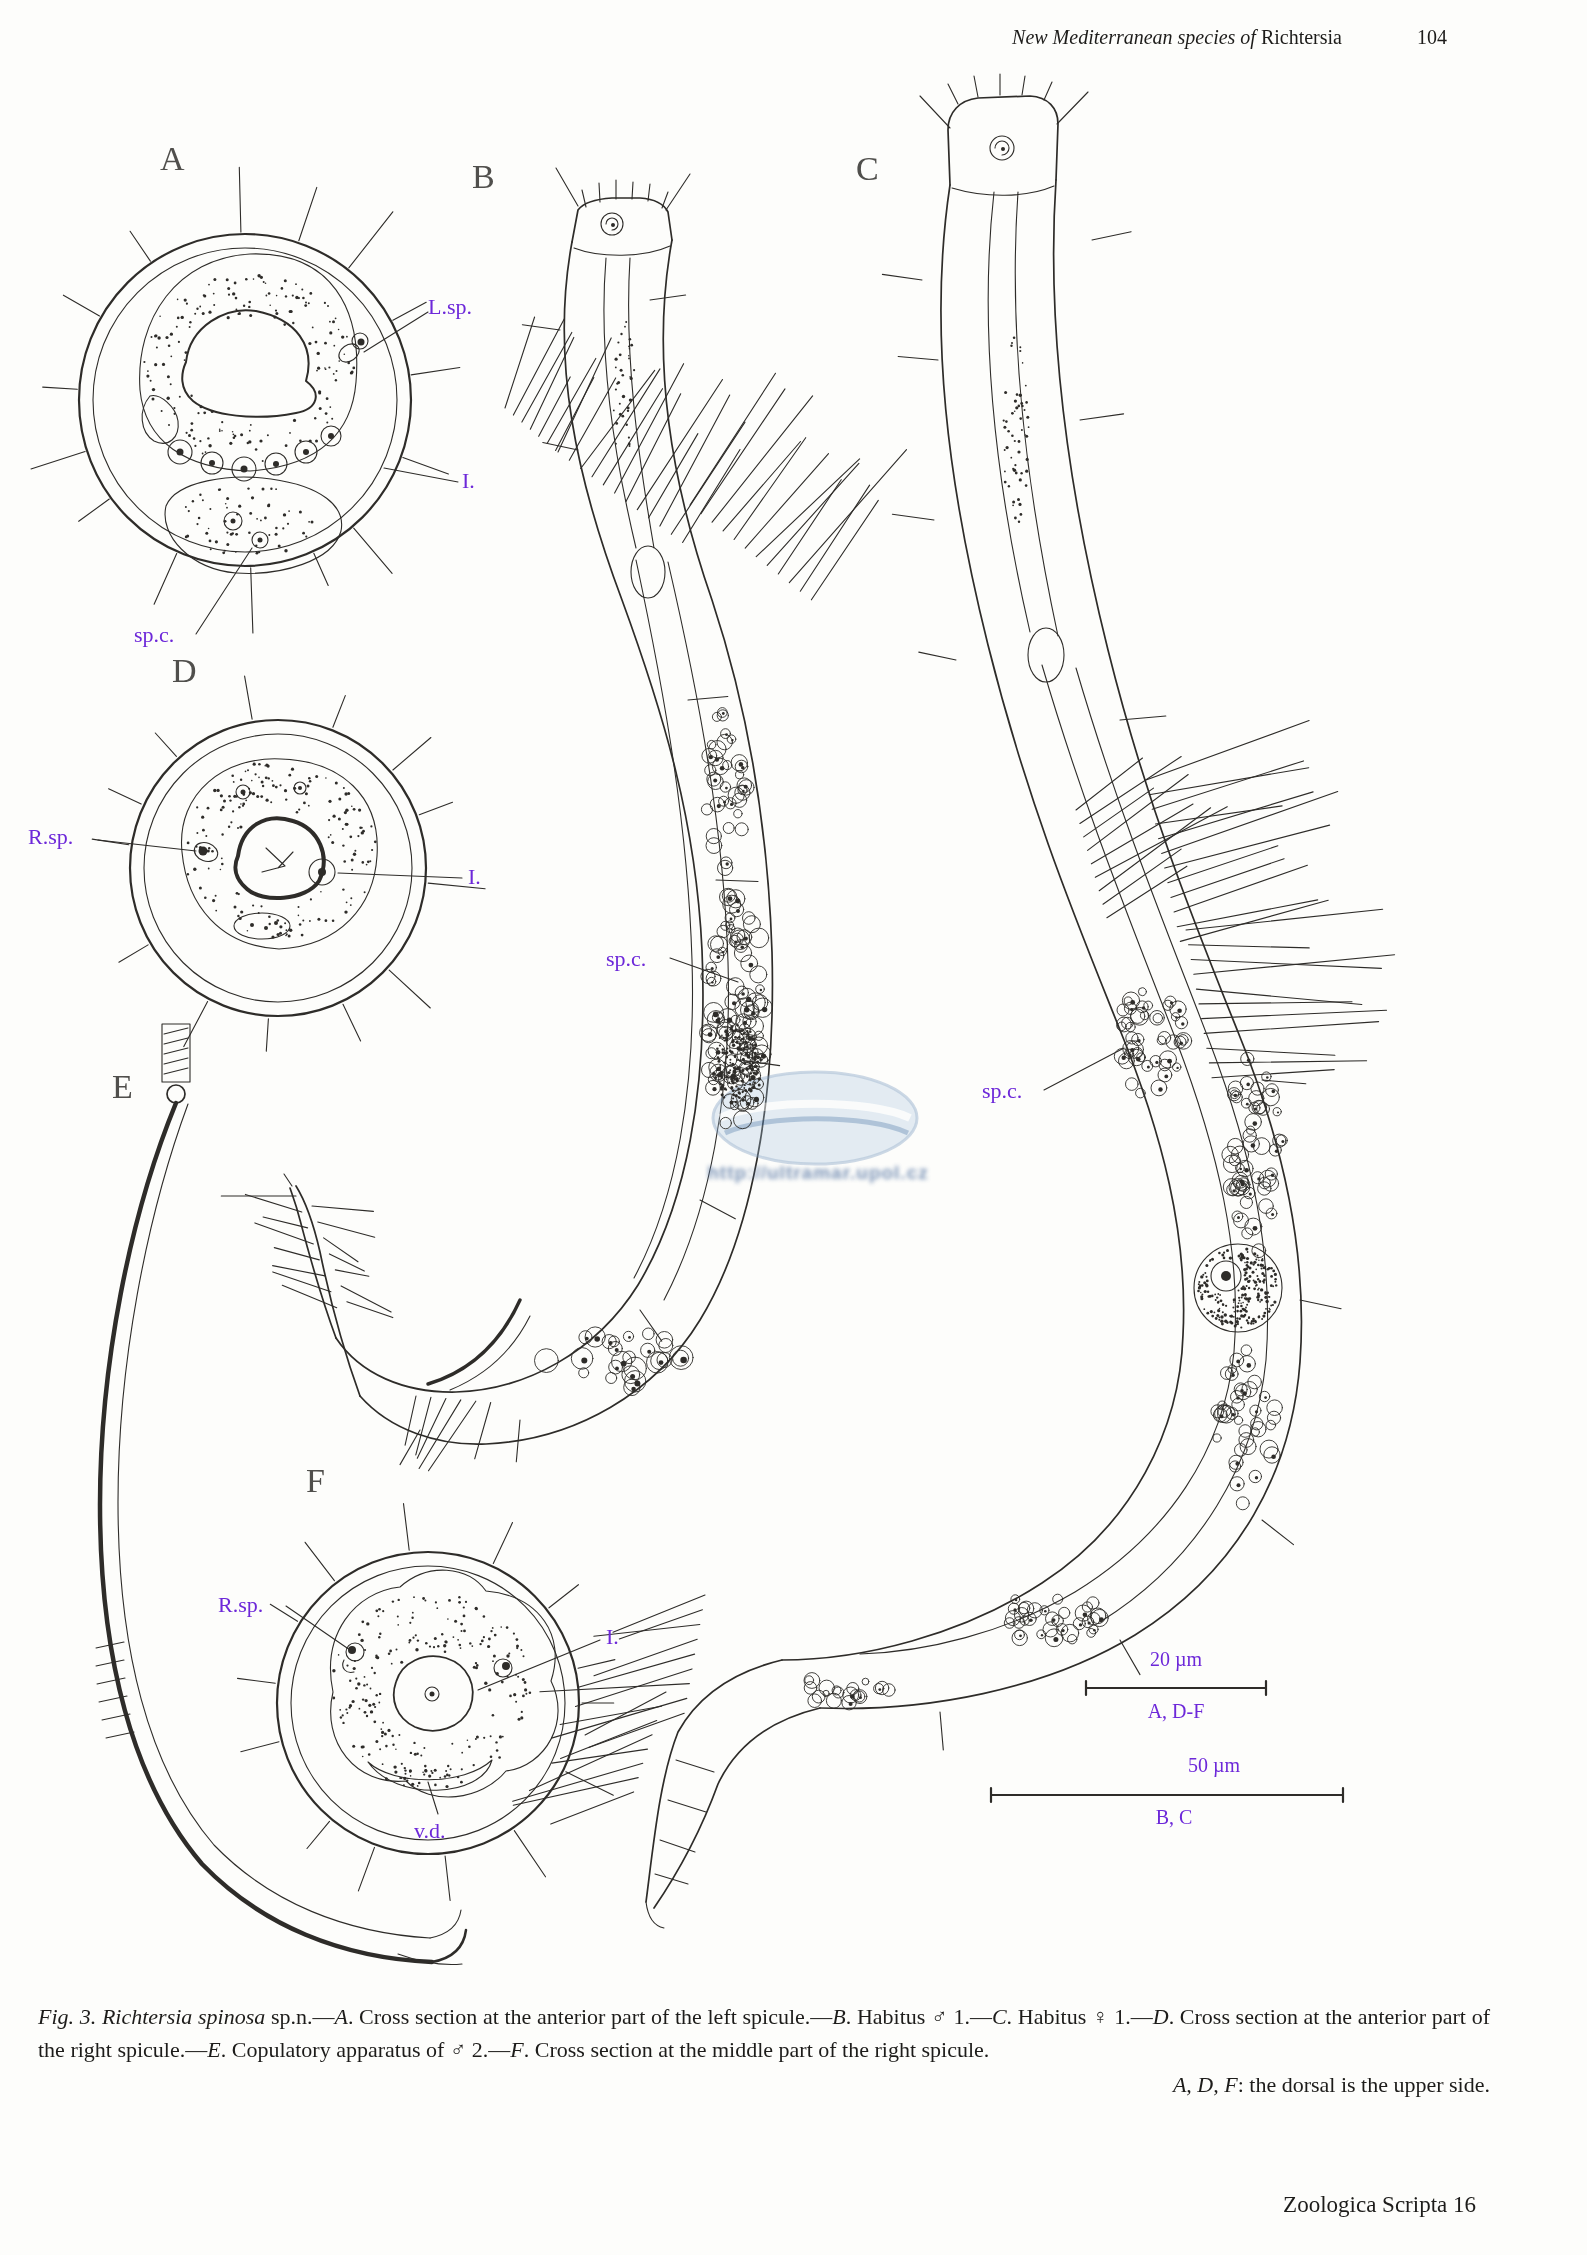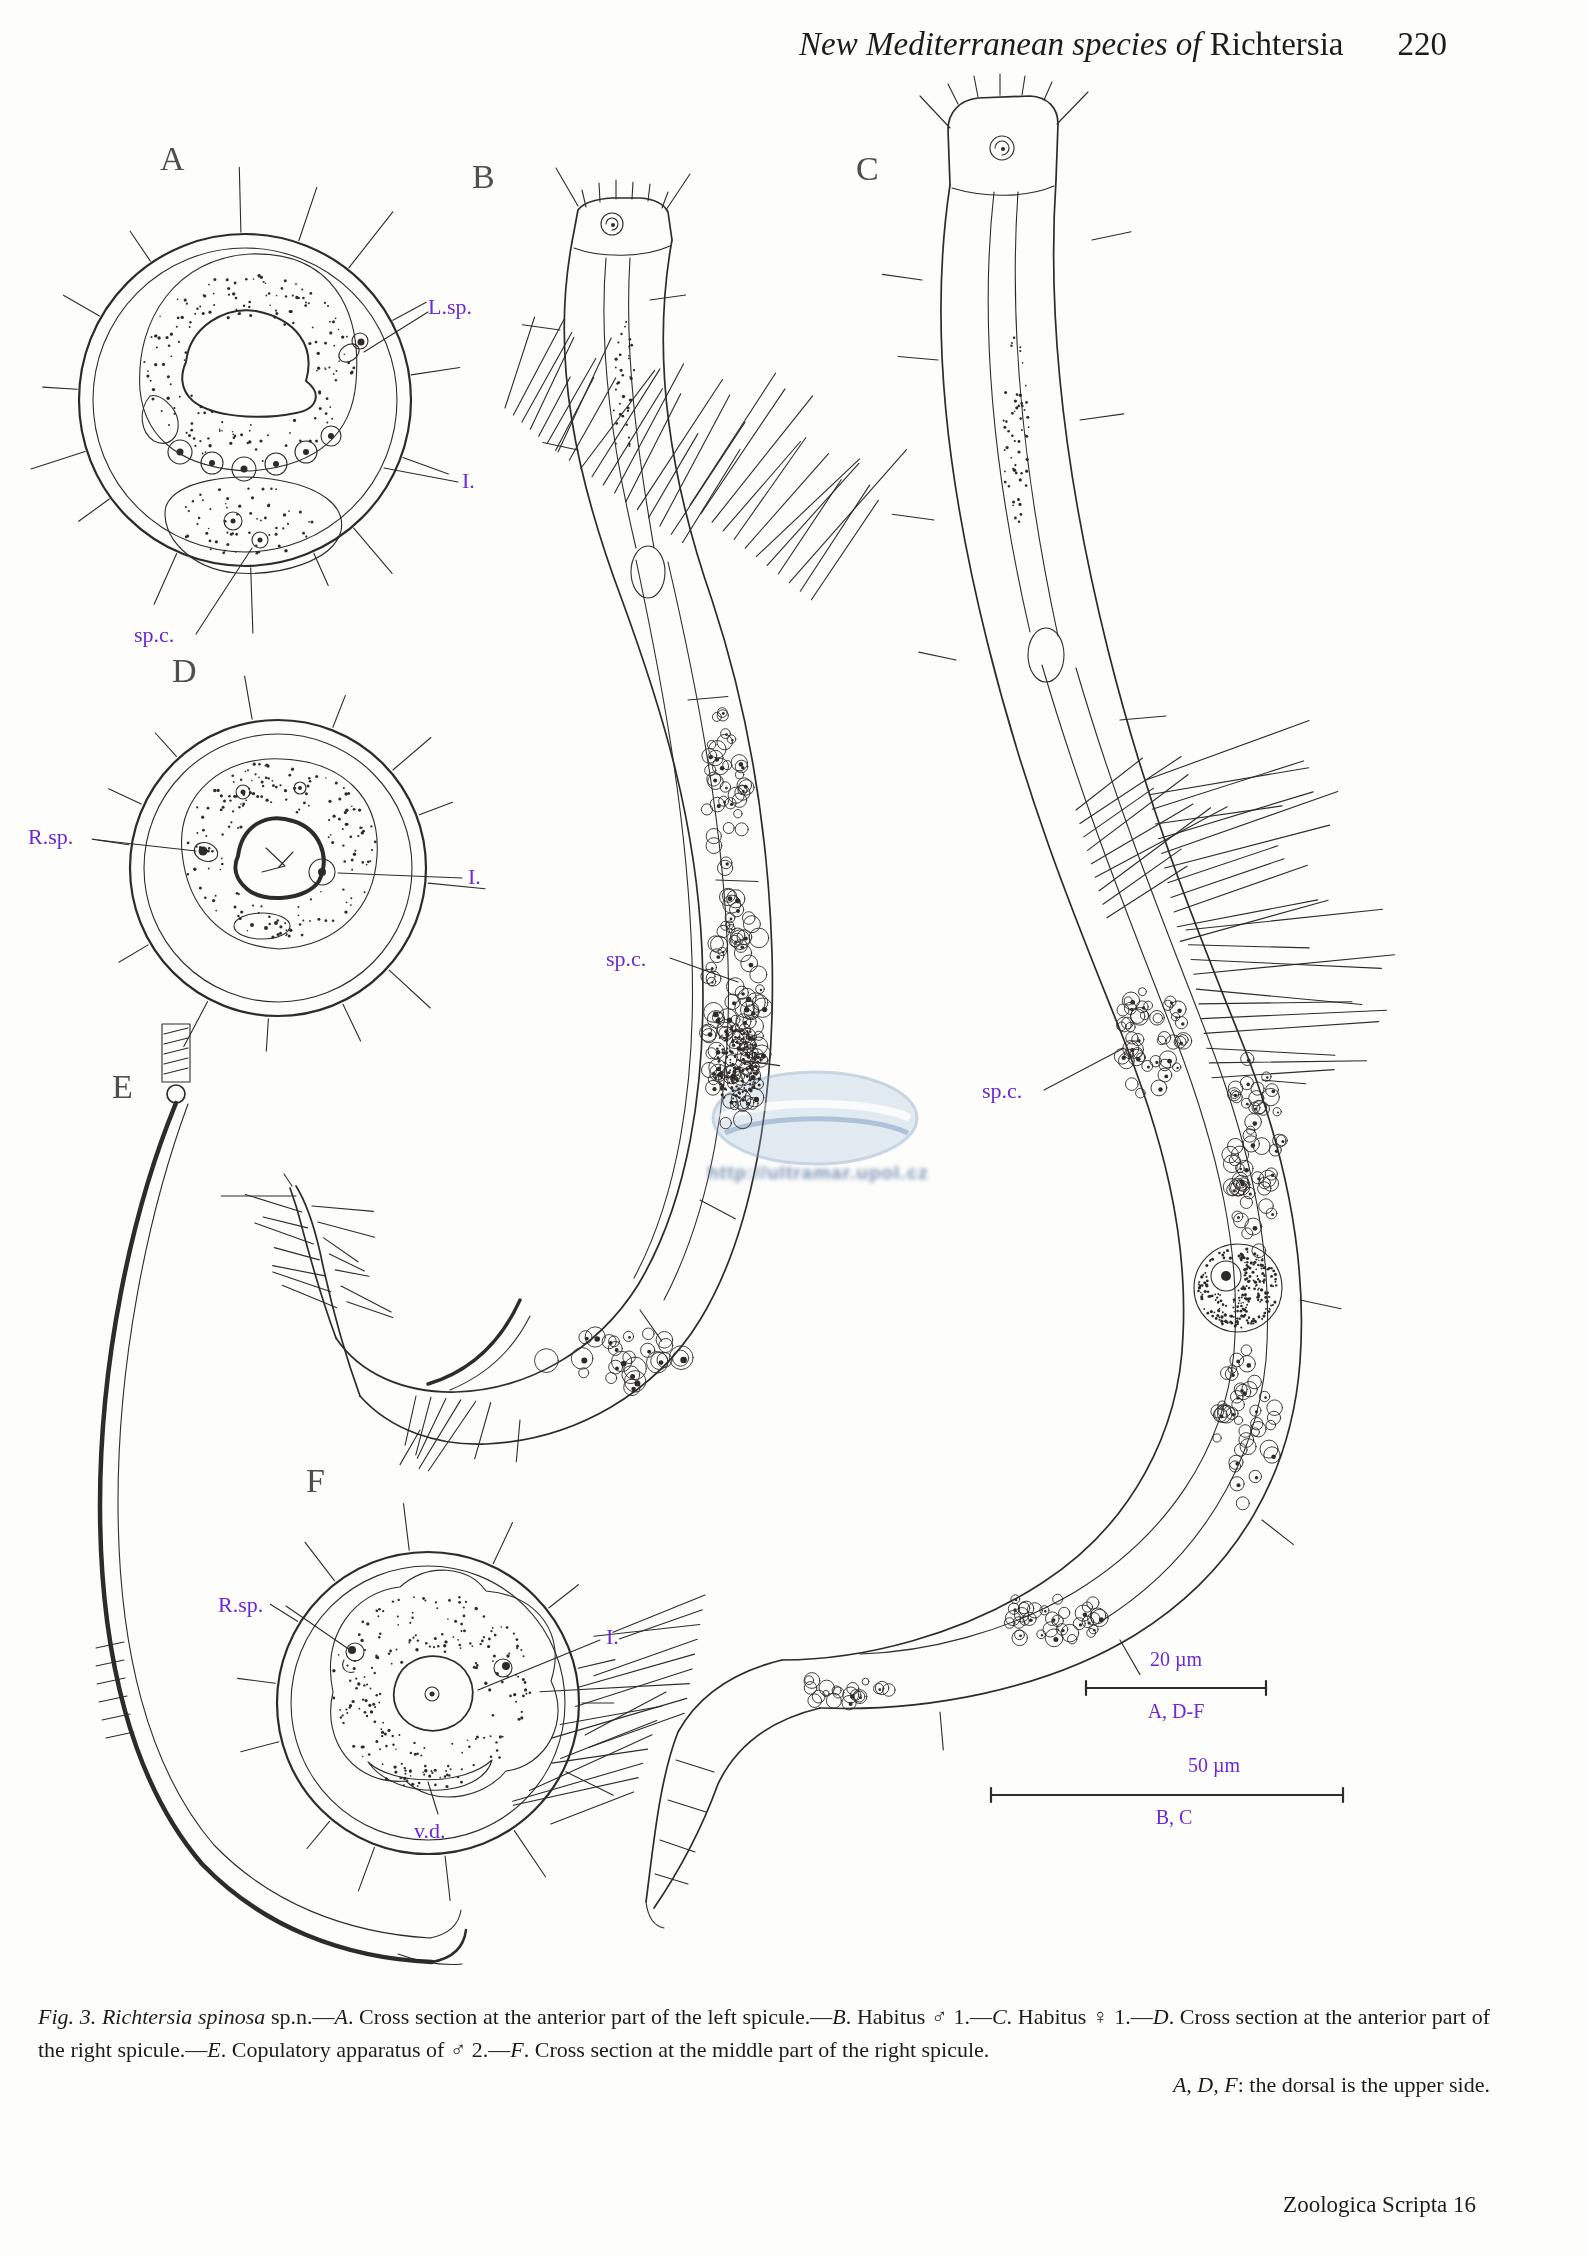--- a/index.html
+++ b/index.html
@@ -11,36 +11,36 @@
   .thin{stroke-width:1.1}
   .vthin{stroke-width:0.9}
   .thick{stroke-width:3.4}
   .dot{fill:#2e2c29;stroke:none}
   .white{fill:#fdfdfb}
   .lbl{position:absolute;color:#6d28d9;white-space:nowrap}
   .plabel{font-size:34px;color:#504f4c;letter-spacing:1px}
   .alabel{font-size:22px}
   .slabel{font-size:20px;text-align:center}
   .it{font-style:italic}
-  .header{position:absolute;top:26px;right:140px;font-size:33px;display:flex;gap:54px;align-items:baseline}
+  .header{position:absolute;top:26px;right:140px;font-size:20px;display:flex;gap:75px;align-items:baseline}
   .caption{position:absolute;left:38px;top:2000px;width:1452px;font-size:22px;line-height:1.5;text-align:justify}
   .caption .note{margin-top:2px;padding-left:36px;text-align:right}
   .footer{position:absolute;right:111px;top:2192px;font-size:23px;}
   .wm-text{position:absolute;left:688px;top:1162px;width:260px;text-align:center;
            font-family:"Liberation Sans","DejaVu Sans",sans-serif;font-weight:bold;font-size:19px;
            color:#5a79a6;filter:blur(2px);opacity:.8;letter-spacing:1px}
 </style>
 </head>
 <body>
 
 <div class="page">
 
   <div class="header">
     <span><span class="it">New Mediterranean species of </span><span>Richtersia</span></span>
-    <span>220</span>
+    <span>104</span>
   </div>
 
   <svg id="art" width="1587" height="2255" viewBox="0 0 1587 2255">
 
     <g>
       <circle cx="245" cy="400" r="166" class="ln" style="stroke-width:2.2"></circle>
       <circle cx="245" cy="400" r="152" class="ln thin"></circle>
       <path class="ln thin" d="M140 390 C135 318 178 258 250 254 C332 251 362 310 356 382 C352 432 320 466 250 471 C186 469 145 442 140 390 Z"></path>
       <path class="ln white" style="stroke-width:2" d="M186 362 C190 326 226 306 256 311 C296 319 316 346 306 381 C322 393 318 409 296 413 C256 421 211 416 193 401 C179 389 181 373 186 362 Z"></path>
       <g>

